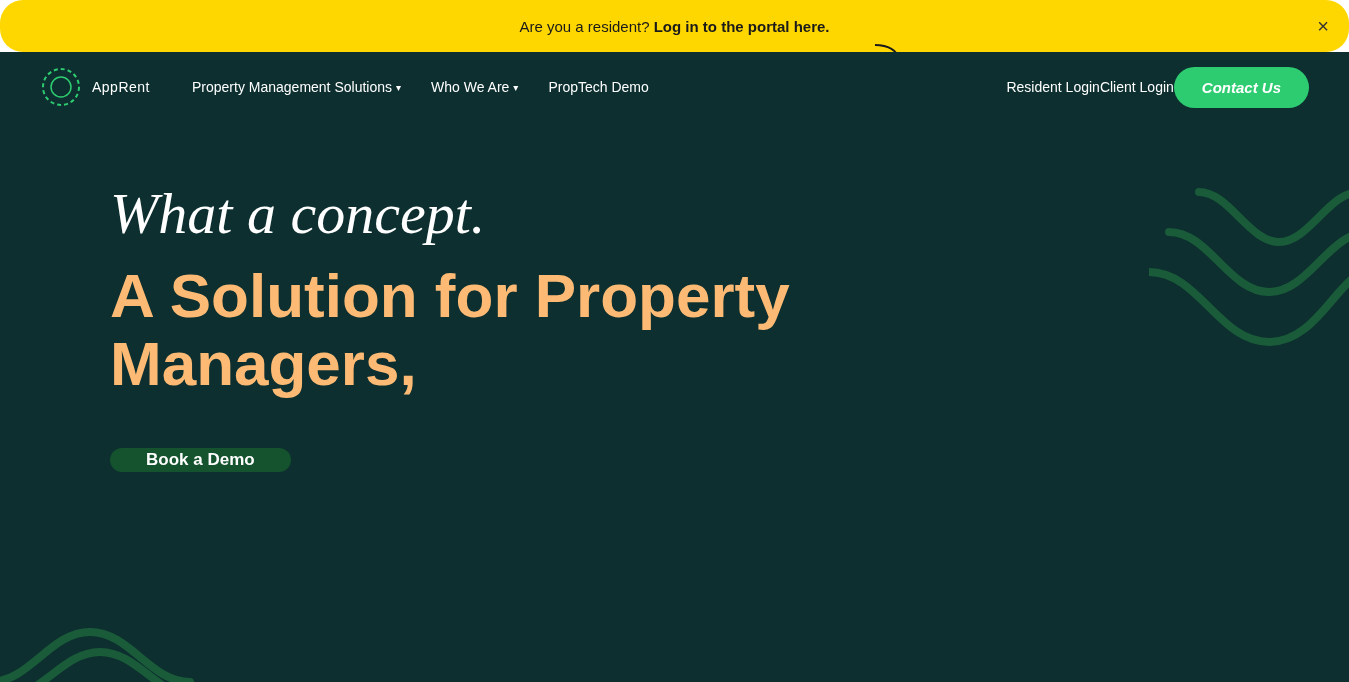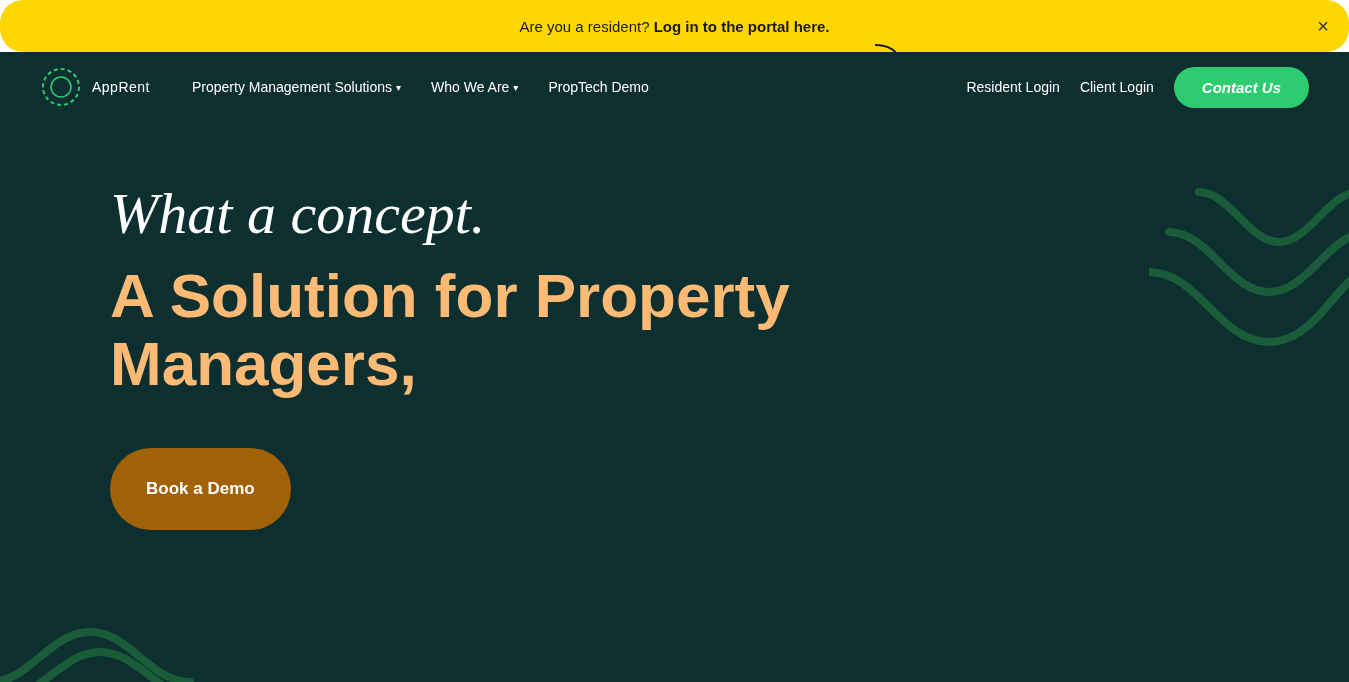--- a/index.html
+++ b/index.html
@@ -79,21 +79,20 @@
       white-space: nowrap;
       text-decoration: none;
     }
     .chevron {
       font-size: 10px;
       margin-top: 1px;
     }
     .nav-right {
       display: flex;
       align-items: center;
-      gap: 20px;
     }
     .nav-login {
       color: white;
       font-size: 14px;
       cursor: pointer;
       white-space: nowrap;
       text-decoration: none;
     }
     .contact-btn {
       background-color: #2ecc71;
@@ -127,25 +126,25 @@
     }
     .hero-headline {
       font-size: 62px;
       font-weight: 800;
       color: #fdba74;
       line-height: 1.1;
       max-width: 900px;
       margin-bottom: 50px;
     }
     .book-demo-btn {
-      background-color: #a16207;
+      background-color: #14532d;
       color: white;
       border: none;
       border-radius: 50px;
-      padding: 31px 36px;
+      padding: 2px 36px;
       font-size: 17px;
       font-weight: 600;
       cursor: pointer;
     }
 
     
     .deco-top-right {
       position: absolute;
       top: 60px;
       right: -20px;

